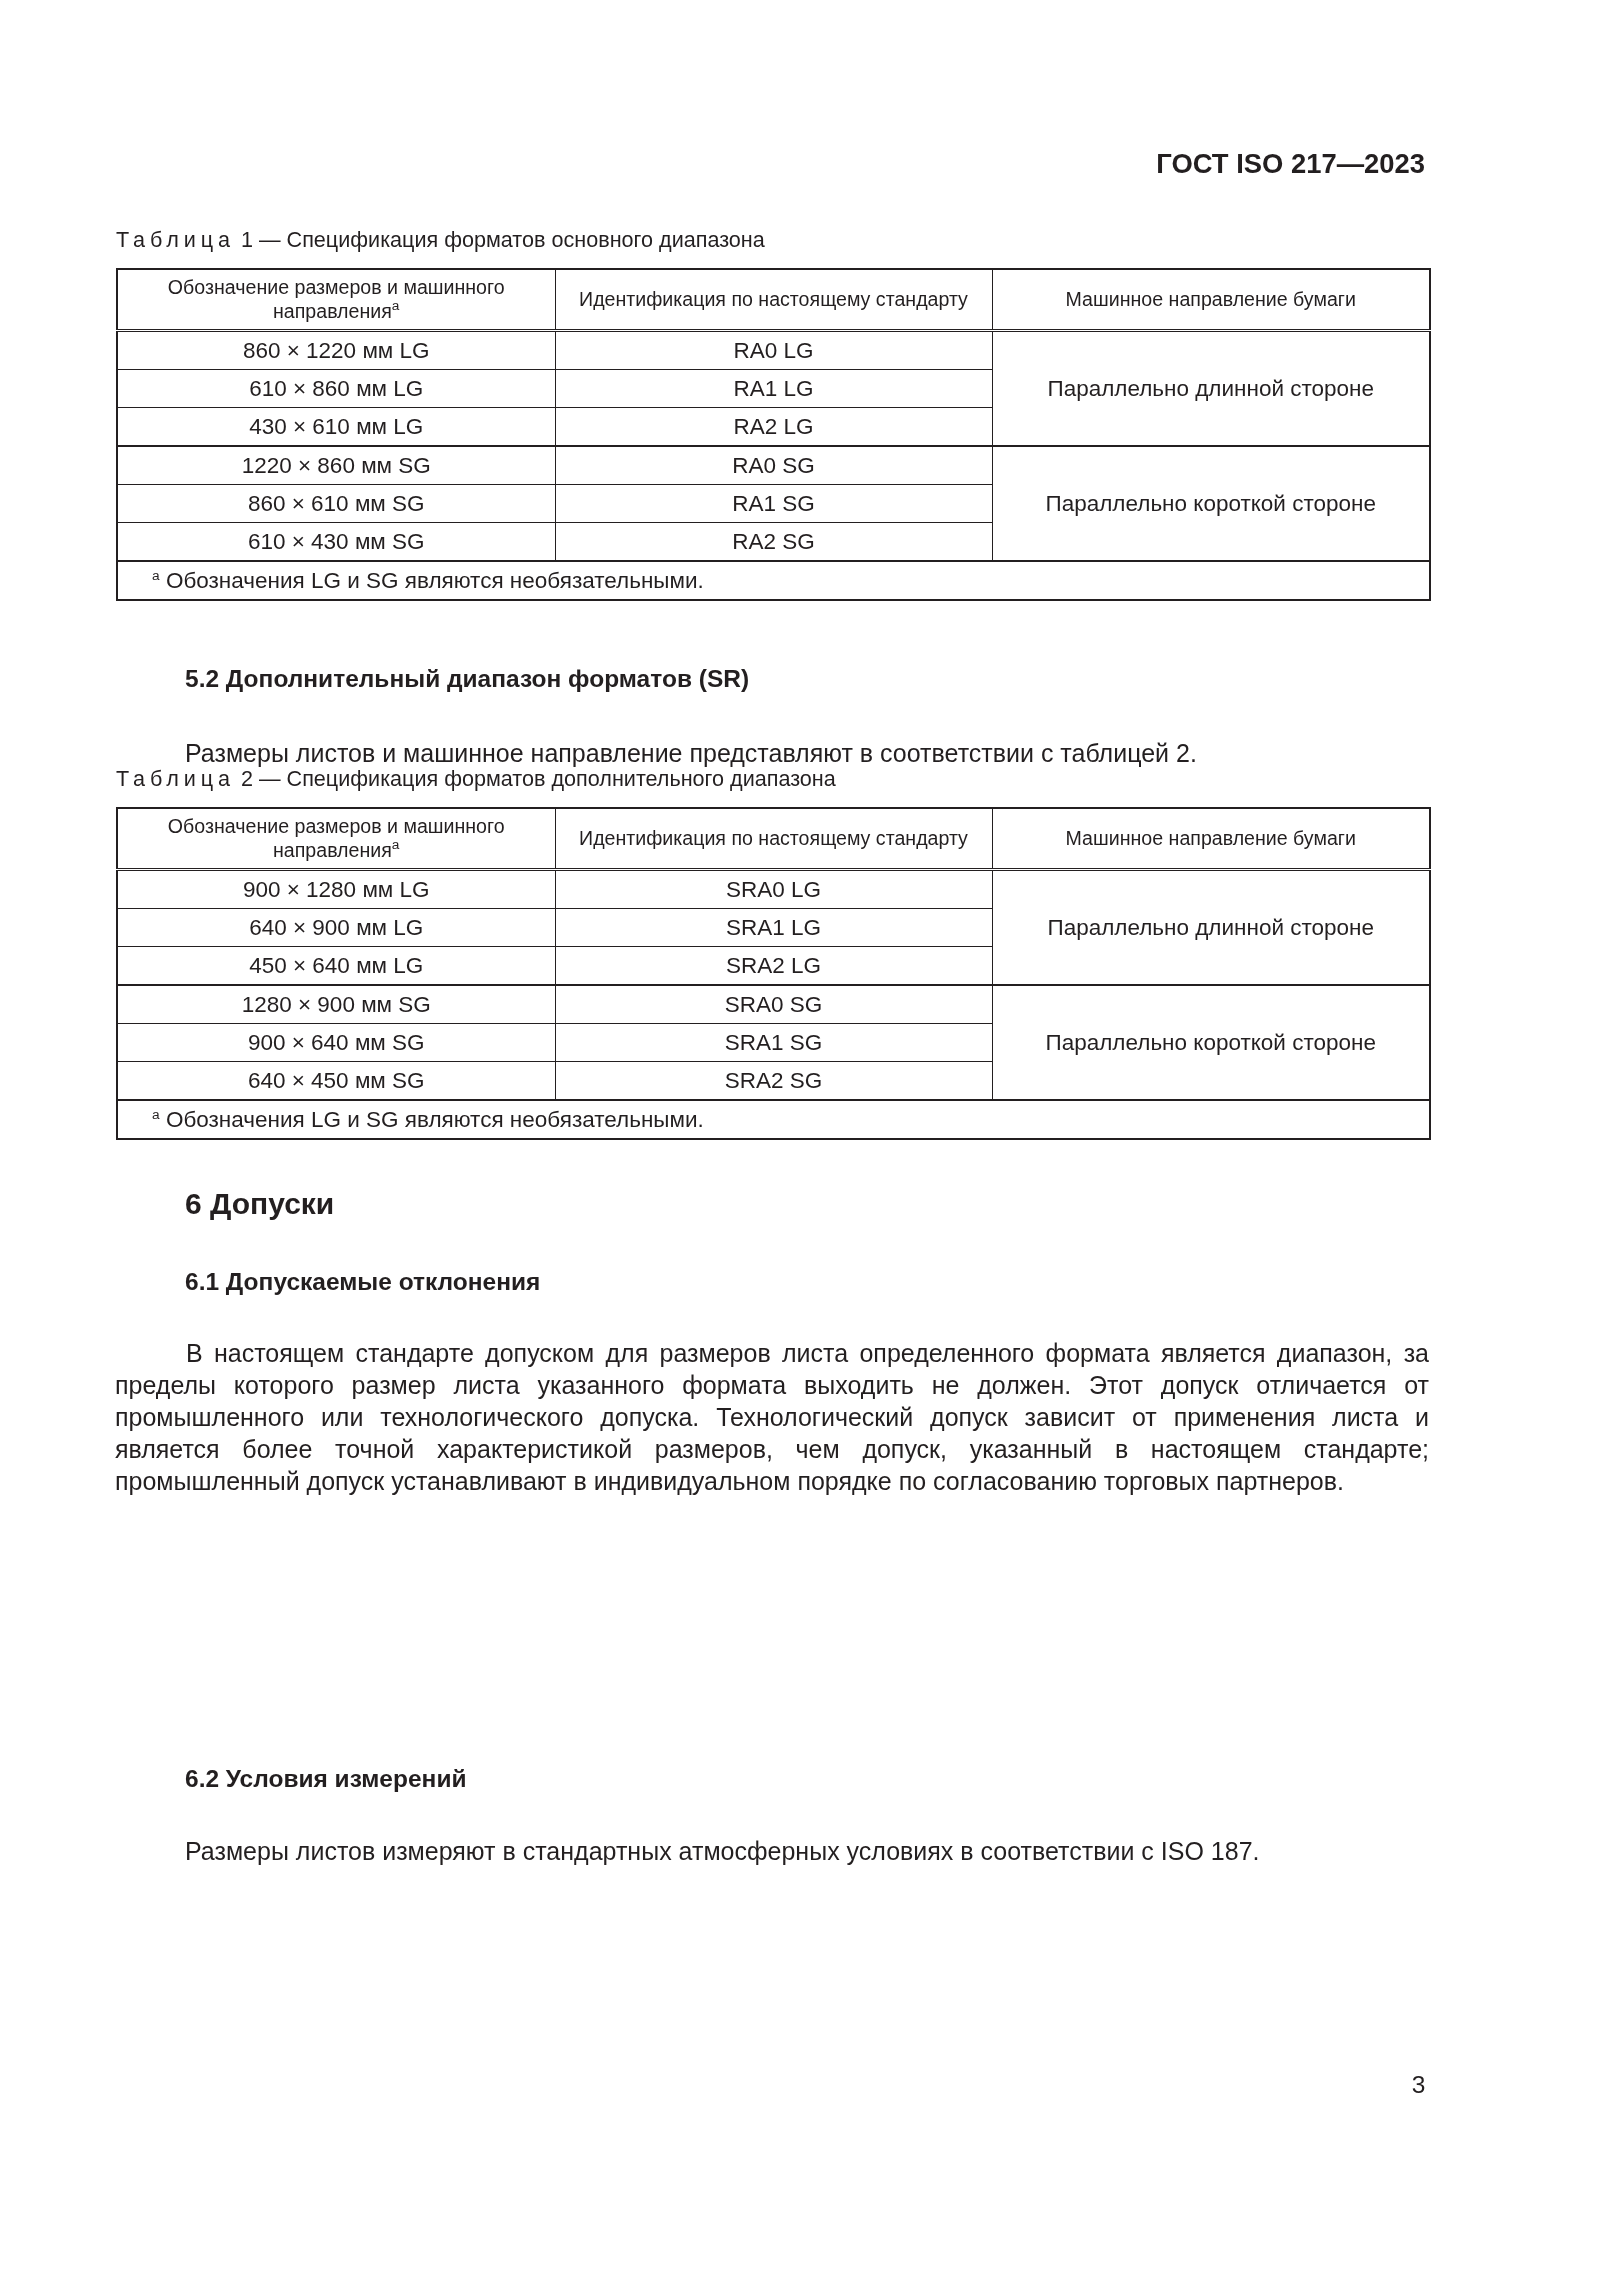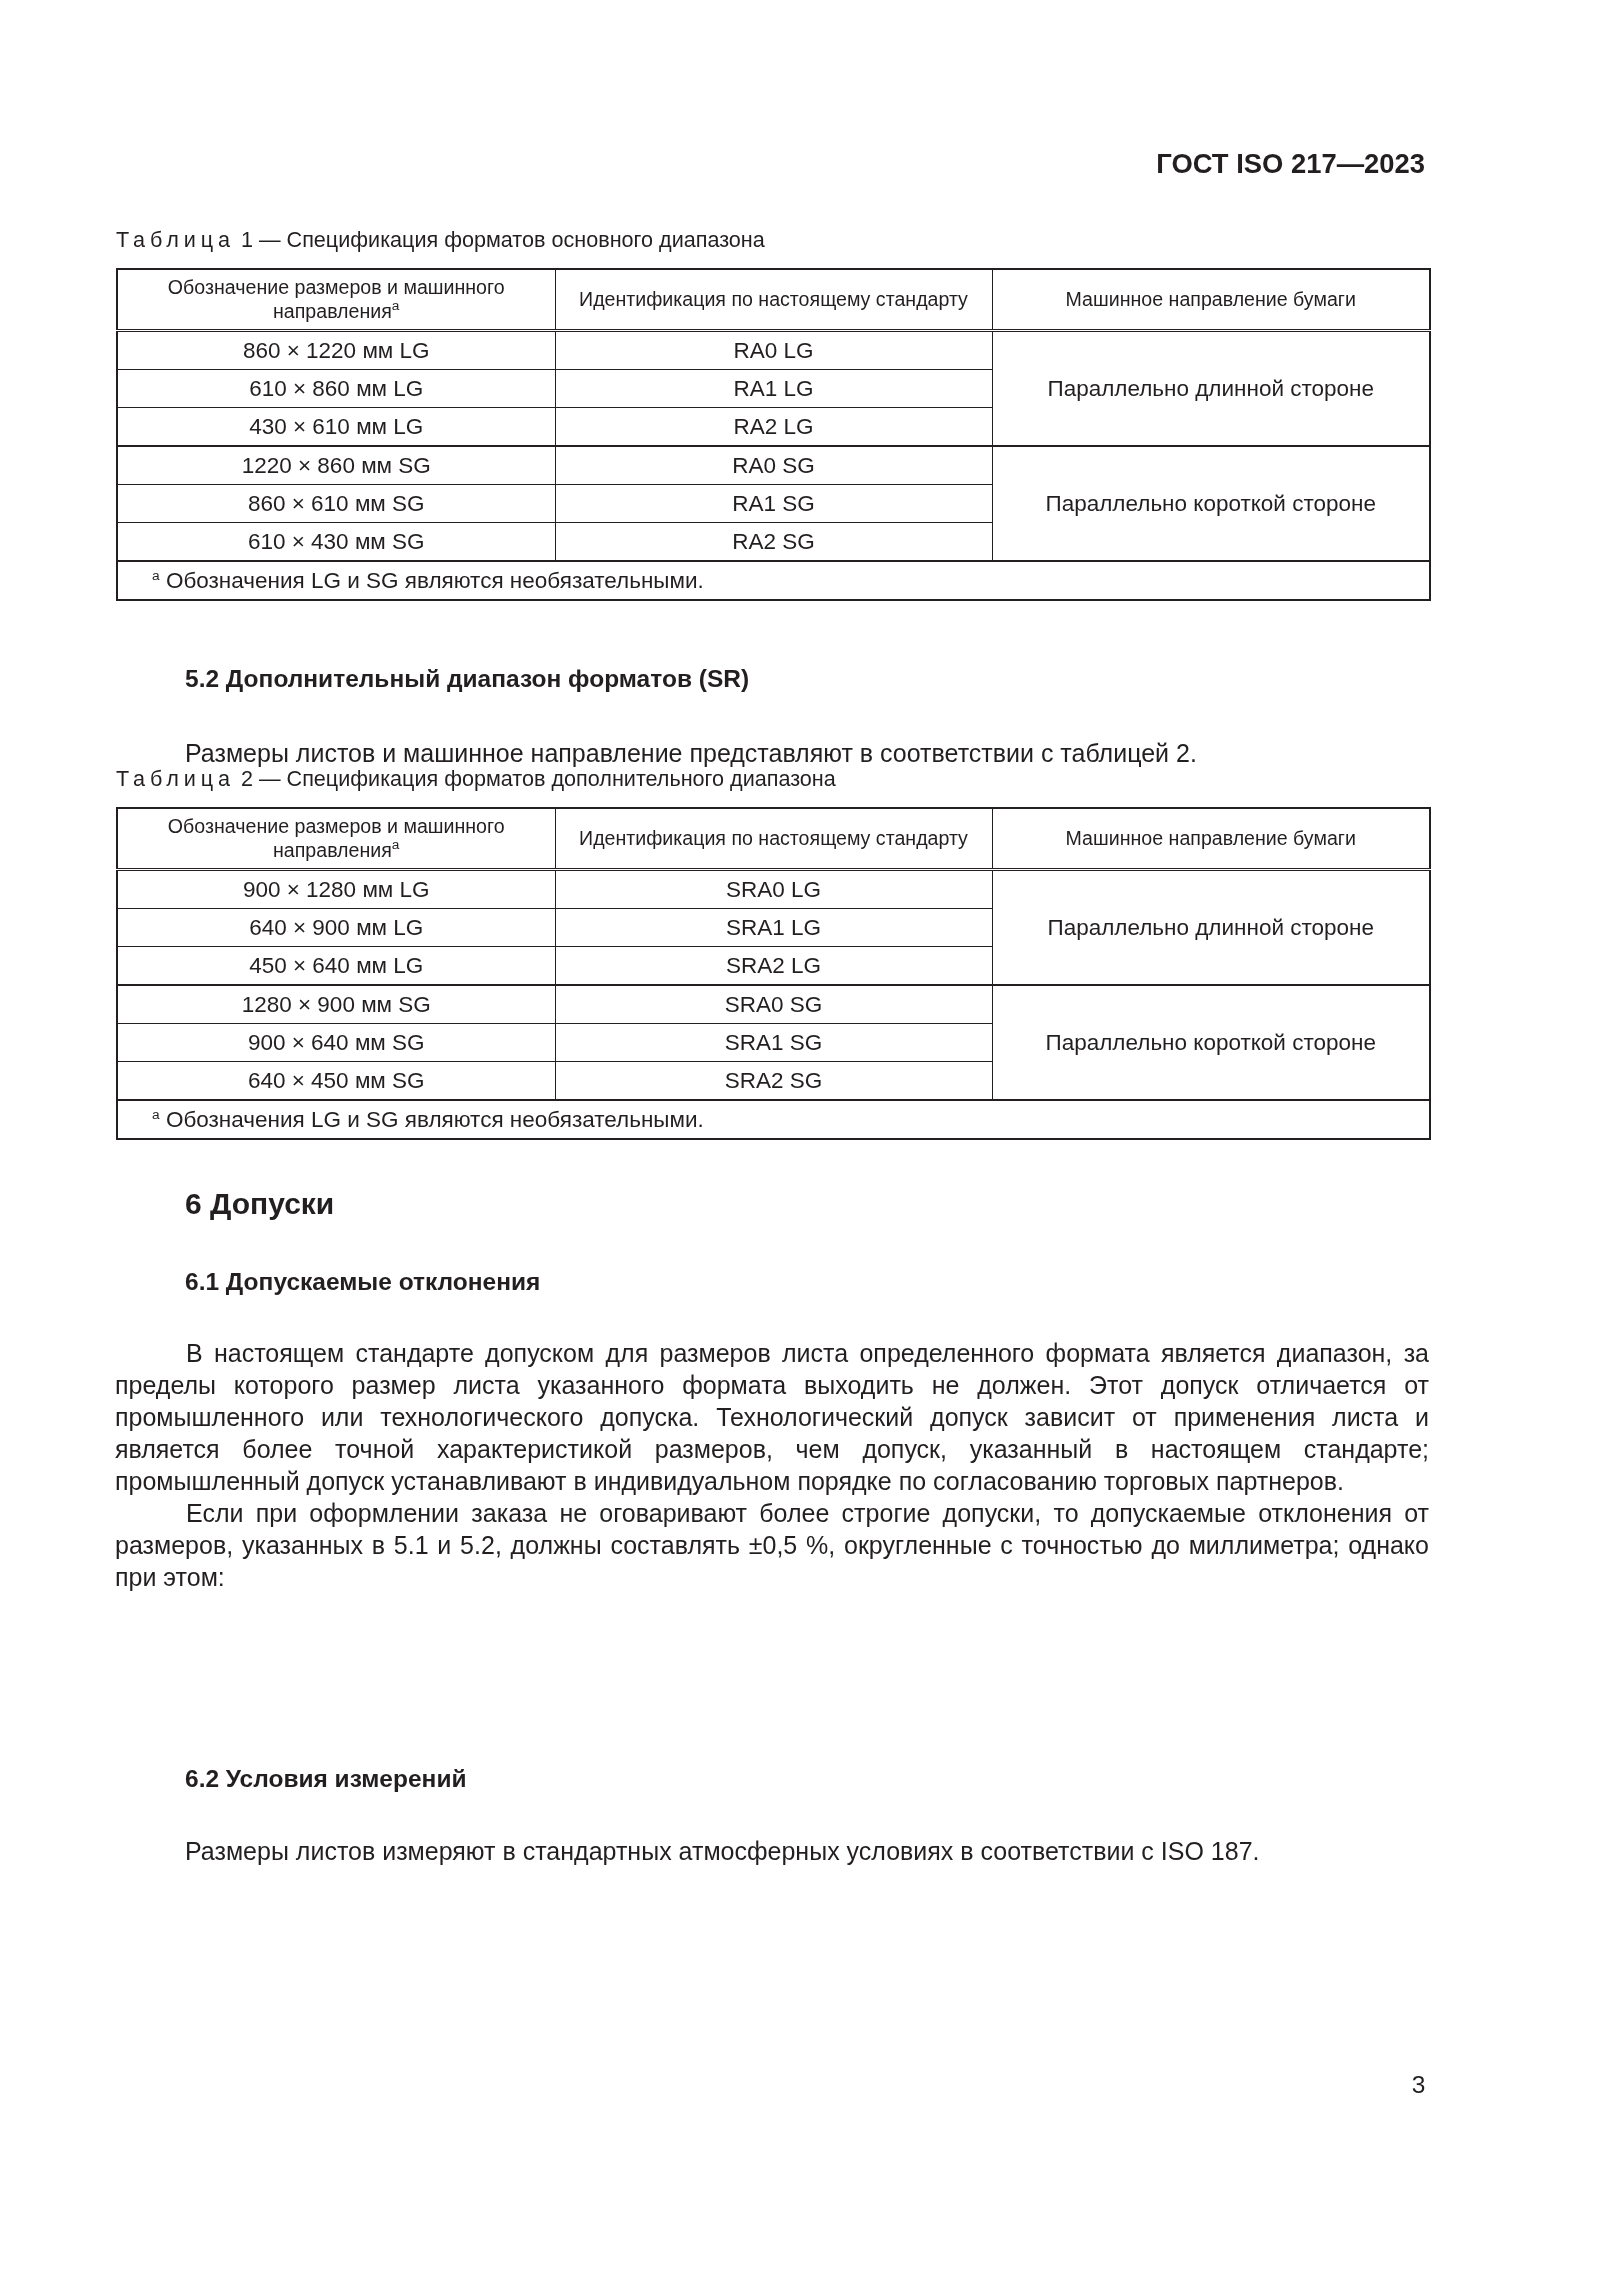--- a/index.html
+++ b/index.html
@@ -126,20 +126,19 @@
     <td colspan="3" class="note"><sup>a</sup><span> Обозначения LG и SG являются необязательными.</span></td>
   </tr>
 </tbody>
   </table>
 
 <div class="abs h1" style="top:1186px;">6  Допуски</div>
 <div class="abs h2" style="top:1267px;">6.1 Допускаемые отклонения</div>
 
 <div class="abs para" style="top:1314px;">
   <p><span class="ind"></span><span>В настоящем стандарте допуском для размеров листа определенного формата является диапазон, за пределы которого размер листа указанного формата выходить не должен. Этот допуск отличается от промышленного или технологического допуска. Технологический допуск зависит от применения листа и является более точной характеристикой размеров, чем допуск, указанный в настоящем стандарте; промышленный допуск устанавливают в индивидуальном порядке по согласованию торговых партнеров.</span></p>
-  <p><span class="ind"></span><span>Если при оформлении заказа не оговаривают более строгие допуски, то допускаемые отклонения от размеров, указанных в 5.1 и 5.2, должны составлять ±0,5 %, округленные с точностью до миллиметра; однако при этом:</span></p>
 </div>
 
 <div class="abs h2" style="top:1764px;">6.2 Условия измерений</div>
 <div class="abs para" style="top:1812px; left:185px; width:1244px; text-align:left;">Размеры листов измеряют в стандартных атмосферных условиях в соответствии с ISO 187.</div>
 
 <div class="abs page-num" style="top:2070px;">3</div>
 
 
 </body></html>

